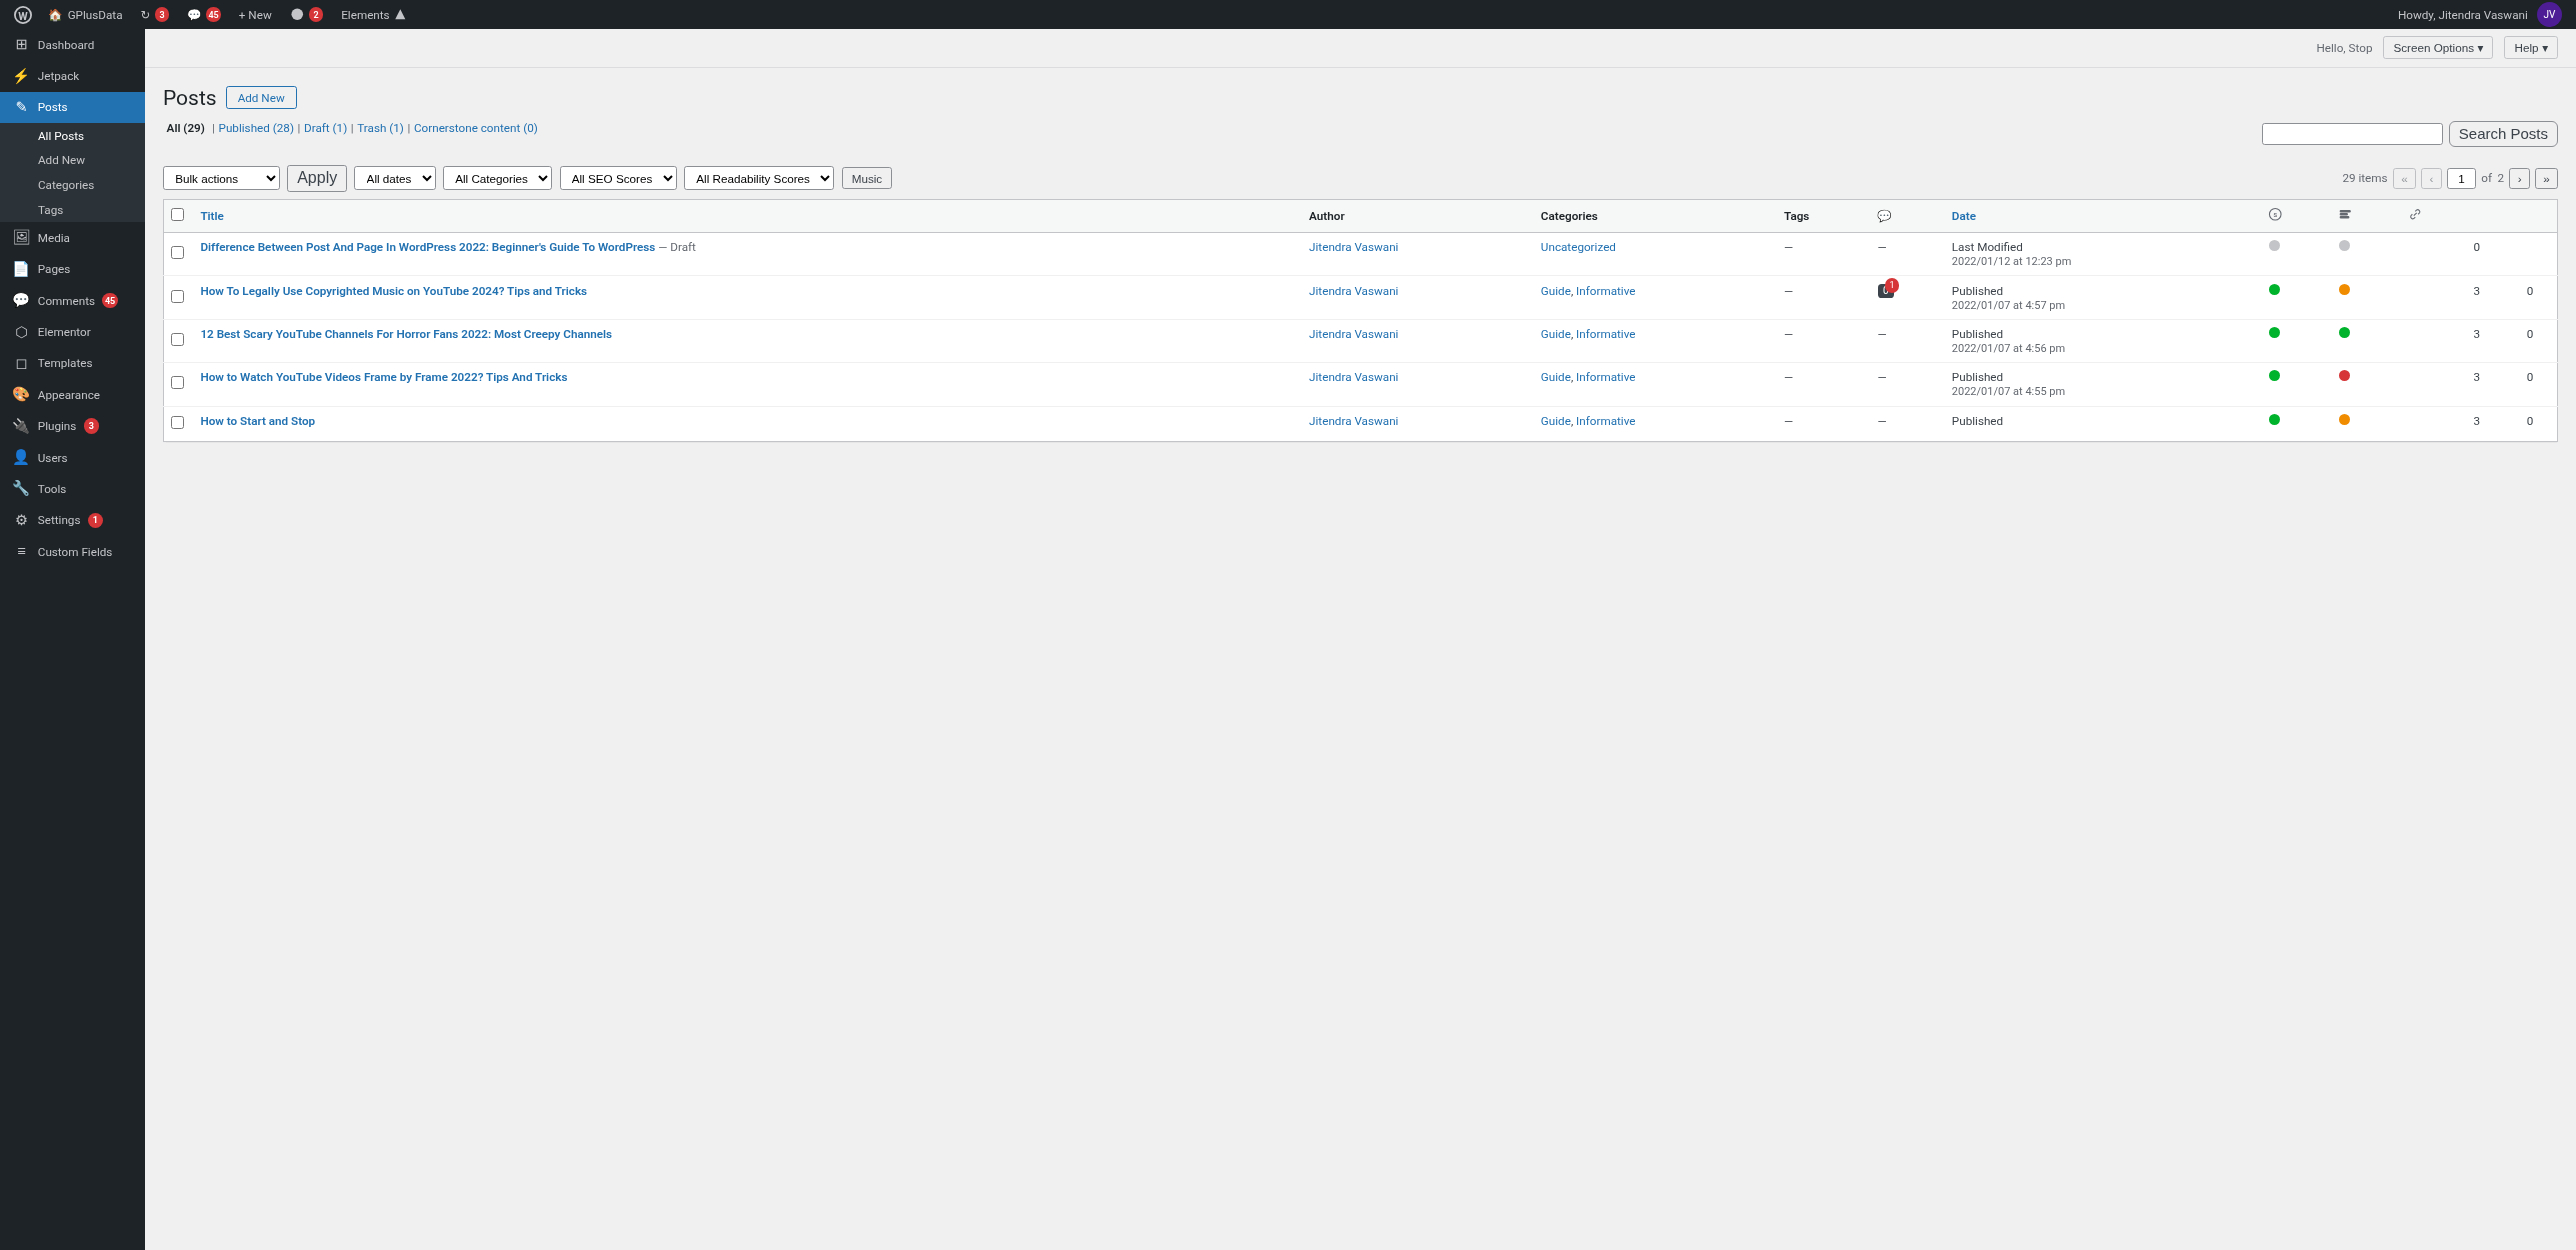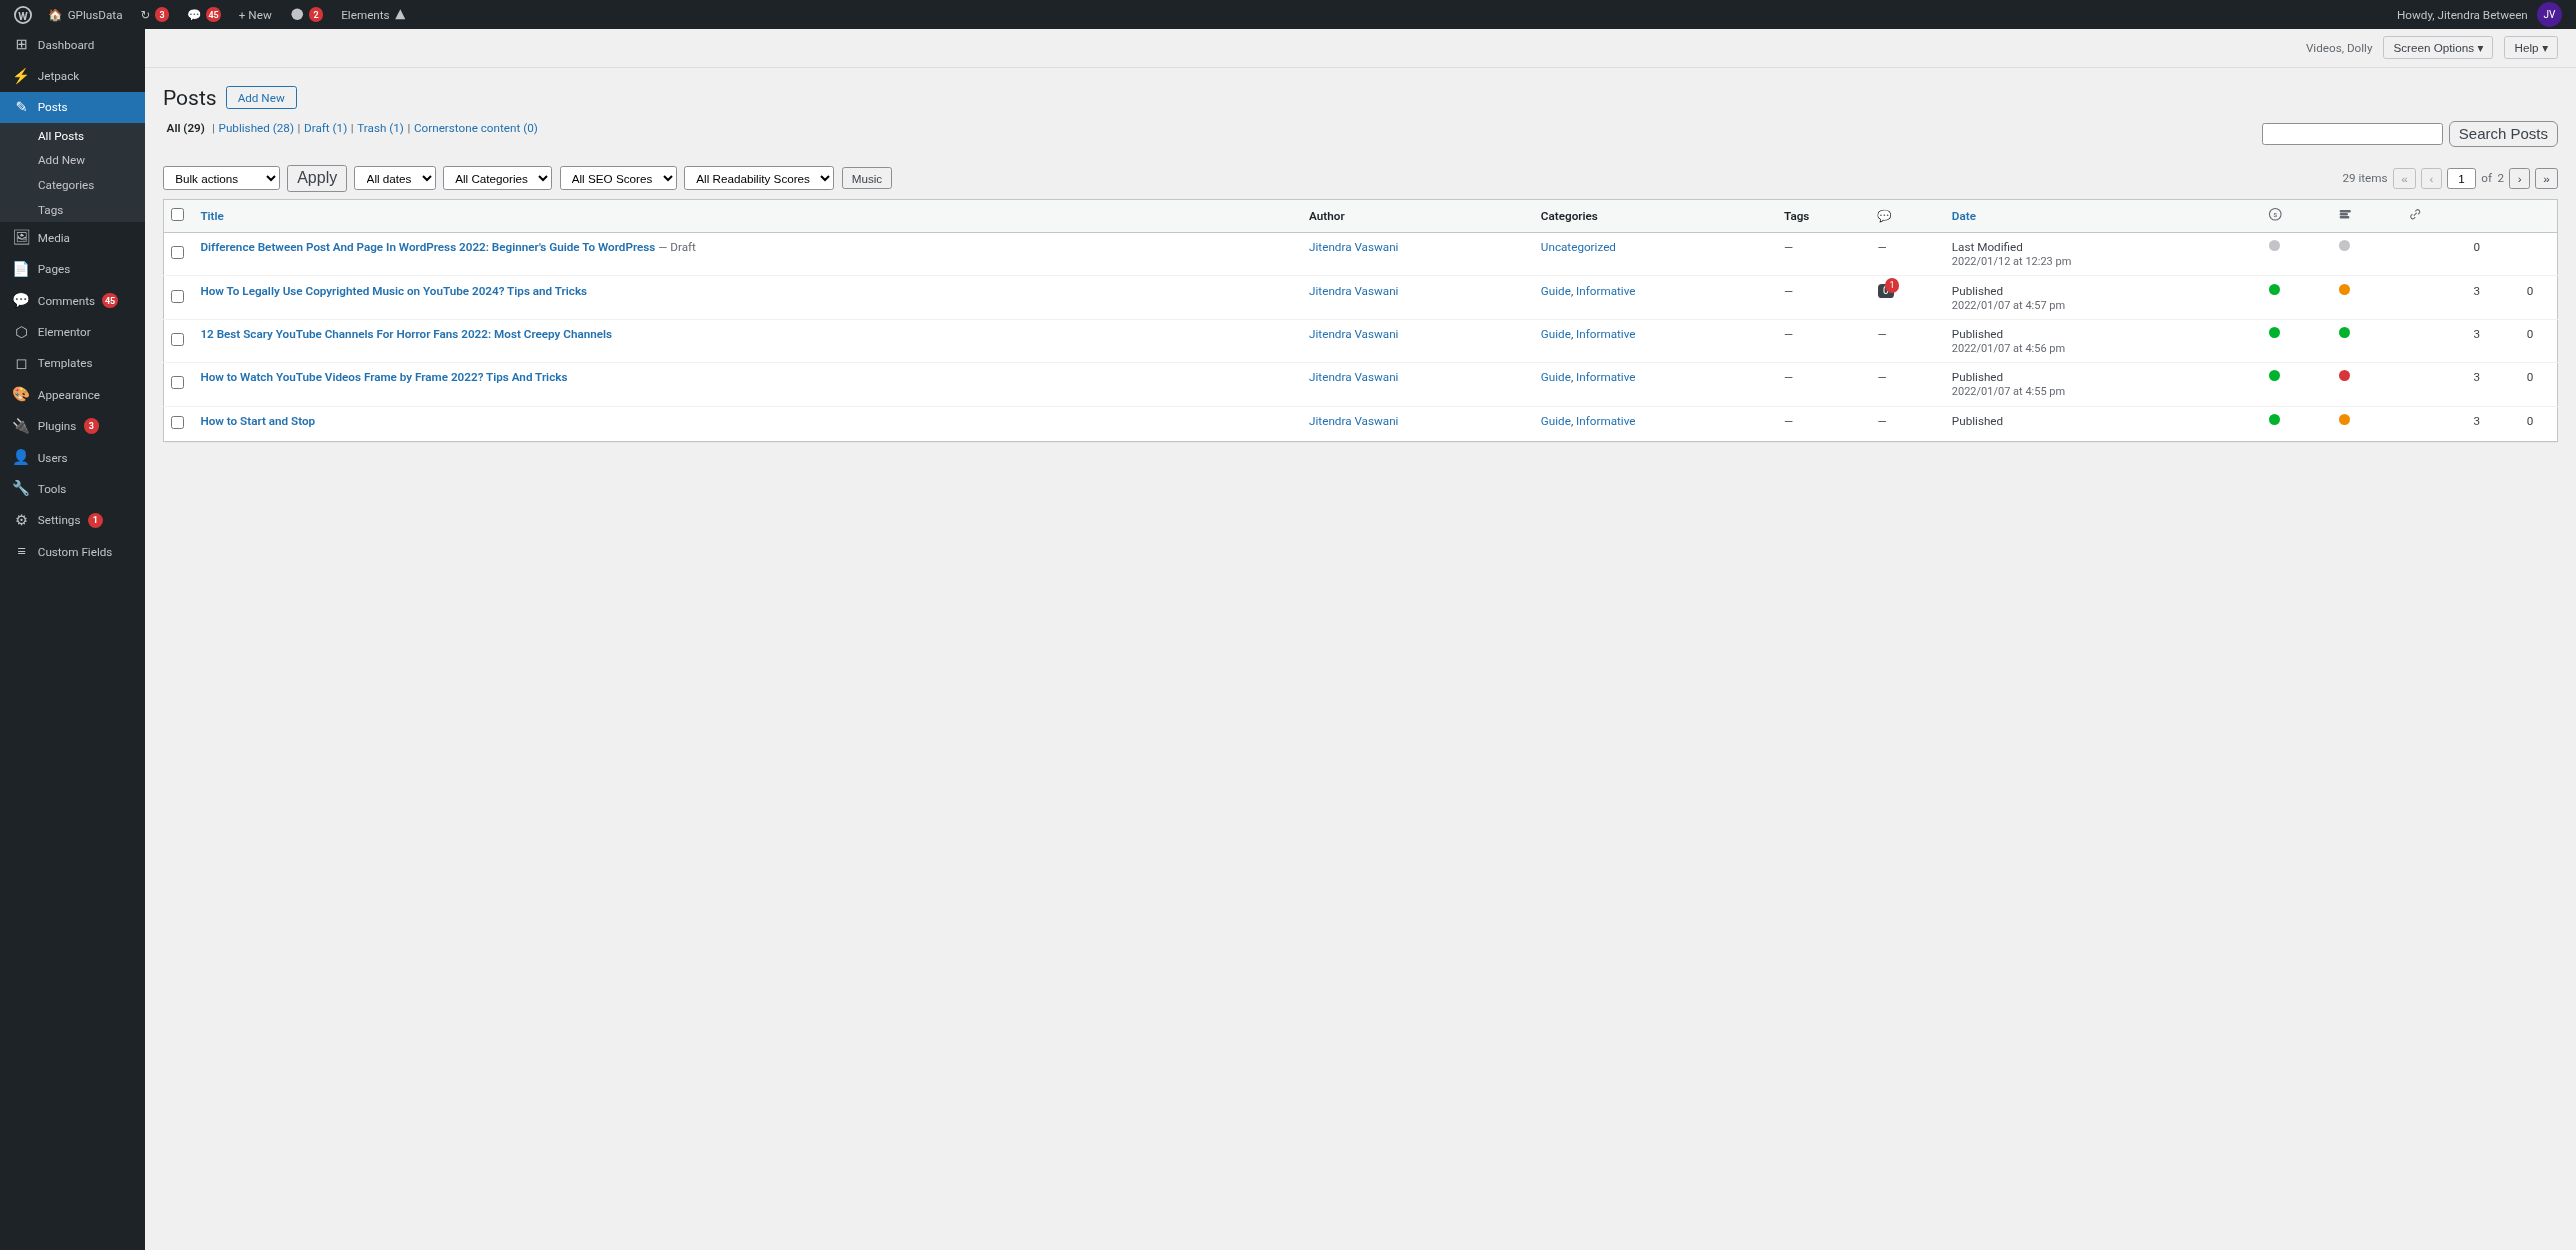--- a/index.html
+++ b/index.html
@@ -392,21 +392,21 @@
       </svg>
     <span class="adminbar-badge">2</span>
   </div>
   <div class="adminbar-item">
     <span>Elements</span>
     <svg width="12.6" height="12.6" viewBox="0 0 20 20" fill="#c3c4c7">
         <polygon points="10,2 18,18 2,18"></polygon>
       </svg>
   </div>
   <div class="adminbar-right">
-    <span class="adminbar-howdy">Howdy, Jitendra Between</span>
+    <span class="adminbar-howdy">Howdy, Jitendra Vaswani</span>
     <div class="adminbar-item" style="width:25px;height:25px;background:#4c1d95;border-radius:50%;display:flex;align-items:center;justify-content:center;font-size:10px;color:#fff;margin-right:7px;">JV</div>
   </div>
 </div>
 
 <div id="wpwrap">
 
   <div id="adminmenu">
     <div class="menu-item">
       <span class="menu-icon">⊞</span>
       <span>Dashboard</span>
@@ -470,21 +470,21 @@
     </div>
     <div class="menu-item">
       <span class="menu-icon">≡</span>
       <span>Custom Fields</span>
     </div>
   </div>
 
   <div id="wpcontent">
 
     <div id="wpbody-top">
-      <span class="hello-dolly">Videos, Dolly</span>
+      <span class="hello-dolly">Hello, Stop</span>
       <button class="screen-options-btn">
         <span>Screen Options</span>
         <span>▾</span>
       </button>
       <button class="help-btn">
         <span>Help</span>
         <span>▾</span>
       </button>
     </div>
 

